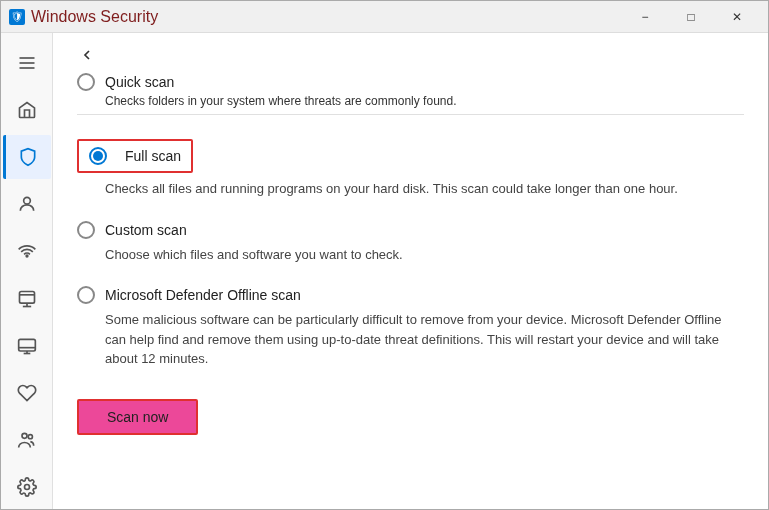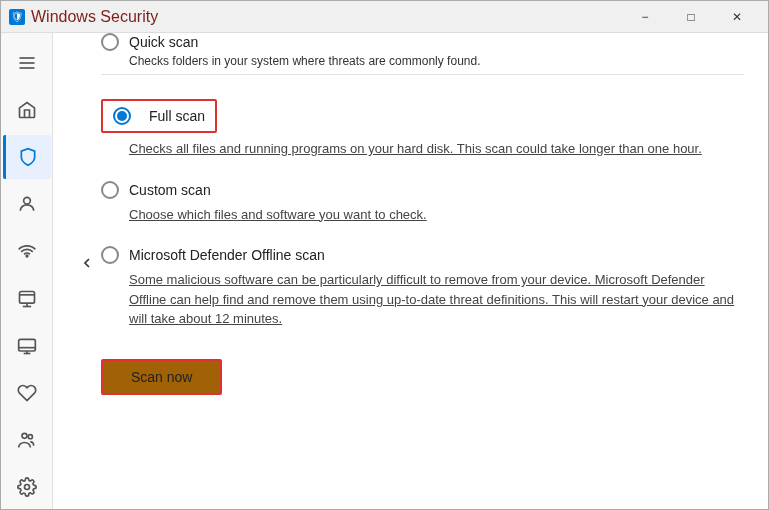--- a/index.html
+++ b/index.html
@@ -105,21 +105,21 @@
       width: 20px;
       height: 20px;
     }
 
     
     .content {
       flex: 1;
       padding: 0 24px 20px 24px;
       overflow-y: auto;
       display: flex;
-      flex-direction: row;
+      flex-direction: column;
     }
 
     
     .nav-row {
       display: flex;
       align-items: center;
       padding: 8px 0 4px 0;
       margin-left: -4px;
     }
     .back-btn {
@@ -195,28 +195,27 @@
       gap: 18px;
       margin-bottom: 6px;
     }
 
     .option-desc {
       font-size: 13px;
       color: #444;
       padding-left: 28px;
       line-height: 1.5;
       margin-bottom: 10px;
-      text-decoration: underline;
     }
 
     
     .scan-now-btn {
       border: 2px solid #e03030;
       border-radius: 2px;
-      background: #a16207;
+      background: #ec4899;
       padding: 8px 28px;
       font-size: 14px;
       cursor: pointer;
       color: #222;
       font-family: 'Segoe UI', Arial, sans-serif;
       margin-top: 8px;
       align-self: flex-start;
     }
   </style>
 </head>

